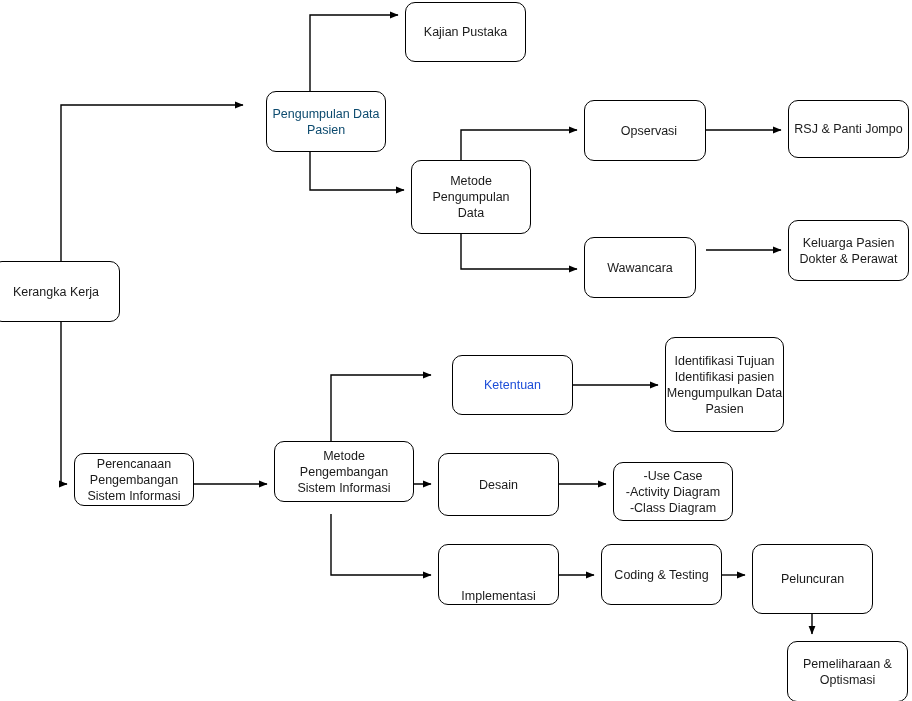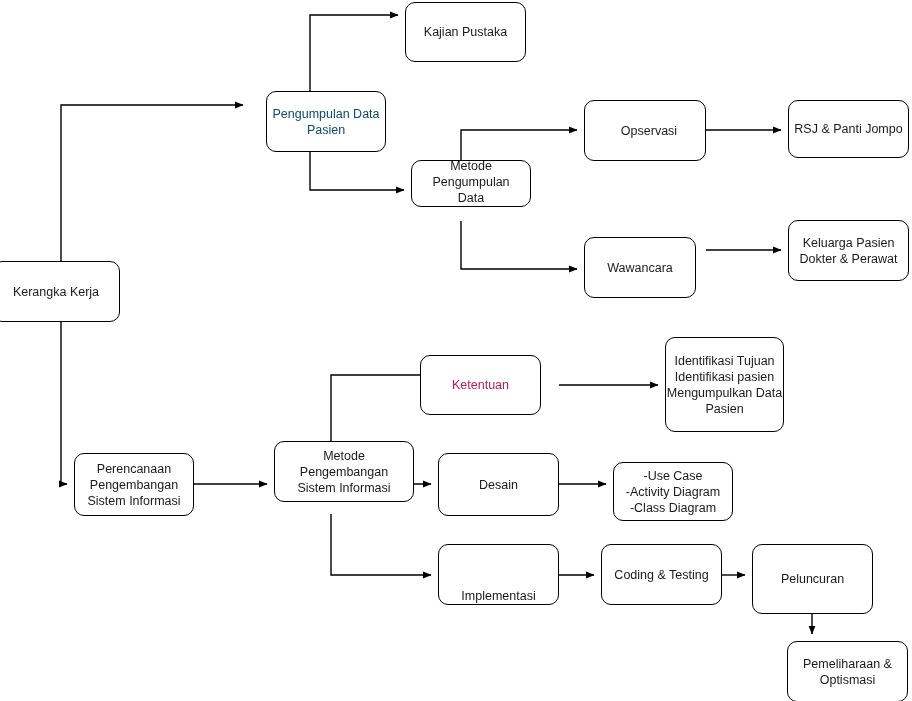--- a/index.html
+++ b/index.html
@@ -83,48 +83,48 @@
       <div class="node" style="left: -8px; top: 261px; width: 128px; height: 61px; border-color: rgb(0, 0, 0); color: rgb(26, 26, 26);">
         <span class="label">Kerangka Kerja</span>
       </div>
       <div class="node" style="left: 250px; top: 91px; width: 120px; height: 61px; border-color: rgb(0, 0, 0); color: #0c4a6e; margin-left: 16px;">
         <span class="label">Pengumpulan Data
 Pasien</span>
       </div>
       <div class="node" style="left: 405px; top: 2px; width: 121px; height: 60px; border-color: rgb(0, 0, 0); color: rgb(26, 26, 26);">
         <span class="label">Kajian Pustaka</span>
       </div>
-      <div class="node" style="left: 411px; top: 160px; width: 120px; height: 47px; border-color: rgb(0, 0, 0); color: rgb(26, 26, 26); align-items: flex-end;">
+      <div class="node" style="left: 411px; top: 160px; width: 120px; height: 74px; border-color: rgb(0, 0, 0); color: rgb(26, 26, 26);">
         <span class="label">Metode Pengumpulan
 Data</span>
       </div>
       <div class="node" style="left: 584px; top: 100px; width: 122px; height: 61px; border-color: rgb(0, 0, 0); color: rgb(26, 26, 26); padding-left: 8px;">
         <span class="label">Opservasi</span>
       </div>
       <div class="node" style="left: 788px; top: 100px; width: 121px; height: 58px; border-color: rgb(0, 0, 0); color: rgb(26, 26, 26);">
         <span class="label">RSJ &amp; Panti Jompo</span>
       </div>
       <div class="node" style="left: 584px; top: 237px; width: 112px; height: 61px; border-color: rgb(0, 0, 0); color: rgb(26, 26, 26);">
         <span class="label">Wawancara</span>
       </div>
       <div class="node" style="left: 788px; top: 220px; width: 121px; height: 61px; border-color: rgb(0, 0, 0); color: rgb(26, 26, 26);">
         <span class="label">Keluarga Pasien
 Dokter &amp; Perawat</span>
       </div>
-      <div class="node" style="left: 74px; top: 453px; width: 120px; height: 63px; border-color: rgb(0, 0, 0); color: rgb(26, 26, 26);">
+      <div class="node" style="left: 74px; top: 453px; width: 120px; height: 53px; border-color: rgb(0, 0, 0); color: rgb(26, 26, 26);">
         <span class="label">Perencanaan
 Pengembangan
 Sistem Informasi</span>
       </div>
       <div class="node" style="left: 274px; top: 441px; width: 140px; height: 61px; border-color: rgb(0, 0, 0); color: rgb(26, 26, 26);">
         <span class="label">Metode
 Pengembangan
 Sistem Informasi</span>
       </div>
-      <div class="node" style="left: 420px; top: 355px; width: 121px; height: 60px; border-color: rgb(0, 0, 0); color: #be185d;">
+      <div class="node" style="left: 452px; top: 355px; width: 121px; height: 60px; border-color: rgb(0, 0, 0); color: #1d4ed8;">
         <span class="label">Ketentuan</span>
       </div>
       <div class="node" style="left: 665px; top: 337px; width: 119px; height: 95px; border-color: rgb(0, 0, 0); color: rgb(26, 26, 26); text-align: center;">
         <span class="label">Identifikasi Tujuan
 Identifikasi pasien
 Mengumpulkan Data
 Pasien</span>
       </div>
       <div class="node" style="left: 438px; top: 453px; width: 121px; height: 63px; border-color: rgb(0, 0, 0); color: rgb(26, 26, 26);">
         <span class="label">Desain</span>

